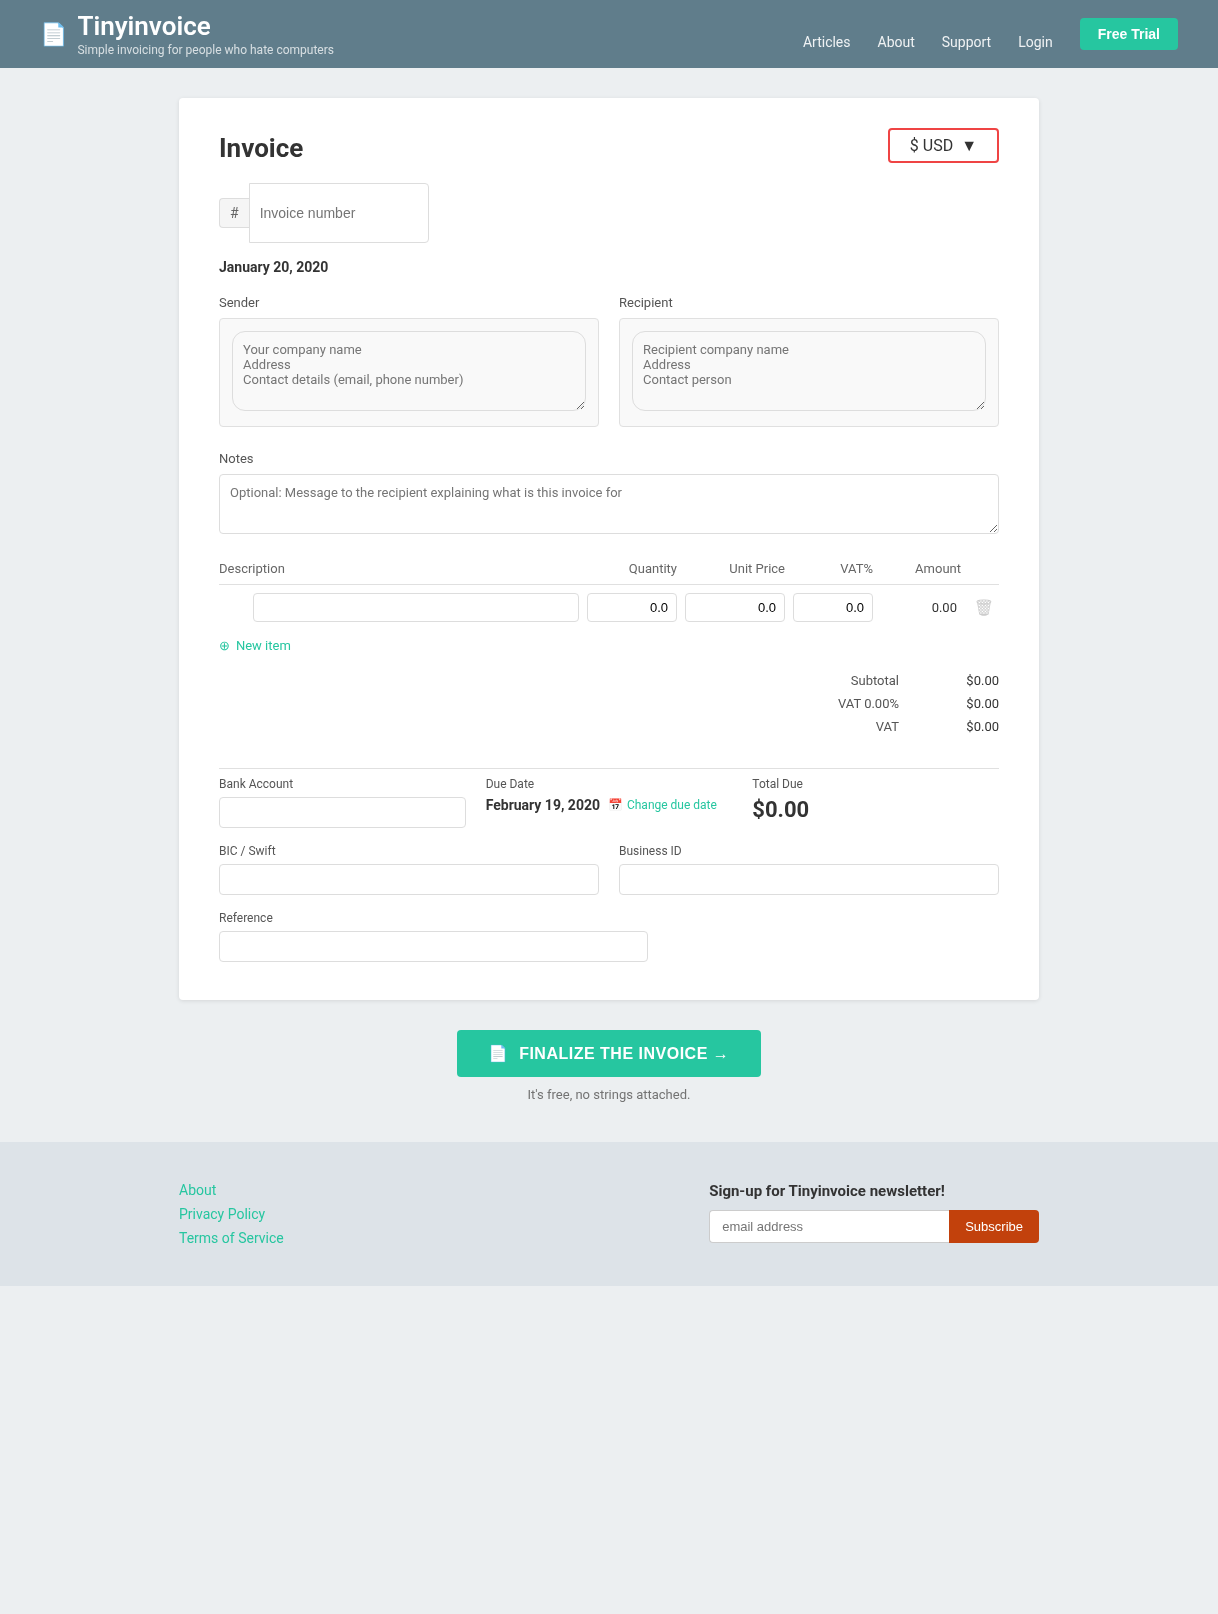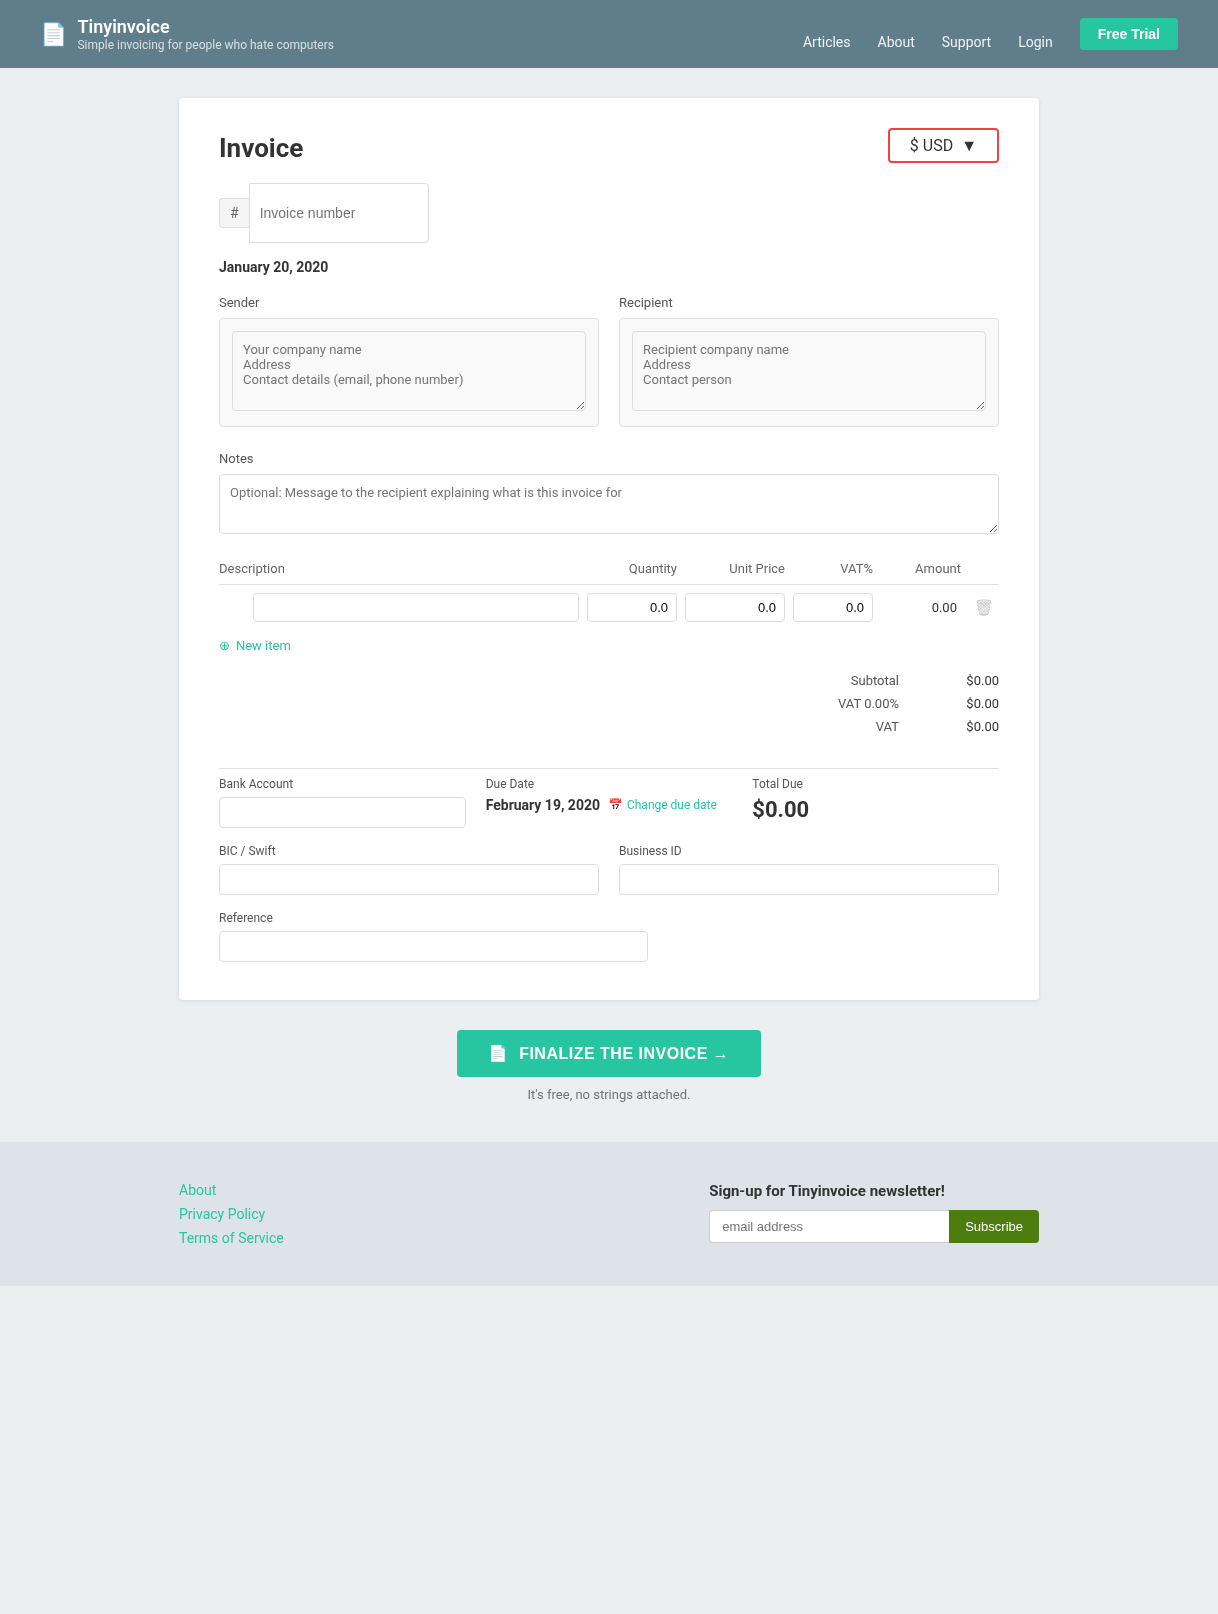--- a/index.html
+++ b/index.html
@@ -3,21 +3,21 @@
   <meta charset="utf-8">
   <style>
     * { box-sizing: border-box; margin: 0; padding: 0; }
     body { font-family: -apple-system, BlinkMacSystemFont, 'Segoe UI', Roboto, sans-serif; background: #eceff1; font-size: 14px; color: #333; }
 
     
     .header { background: #607d8b; padding: 0 40px; display: flex; align-items: center; justify-content: space-between; height: 68px; }
     .header-brand { display: flex; align-items: center; gap: 10px; }
     .header-logo-icon { color: white; font-size: 22px; }
     .header-brand-text { display: flex; flex-direction: column; }
-    .header-title { color: white; font-size: 18px; font-weight: 600; line-height: 1.2; }
+    .header-title { color: white; font-size: 26px; font-weight: 600; line-height: 1.2; }
     .header-subtitle { color: rgba(255,255,255,0.75); font-size: 12px; text-align: center; }
     .header-nav { display: flex; align-items: flex-end; gap: 27px; }
     .header-nav-link { color: rgba(255,255,255,0.9); text-decoration: none; font-size: 14px; cursor: pointer; }
     .btn-free-trial { background: #26c6a0; color: white; border: none; padding: 8px 18px; border-radius: 4px; font-size: 14px; font-weight: 600; cursor: pointer; }
 
     
     .main-container { max-width: 900px; margin: 30px auto; padding: 0 20px; }
 
     
     .invoice-card { background: white; border-radius: 4px; padding: 30px 40px; box-shadow: 0 1px 4px rgba(0,0,0,0.1); }
@@ -30,21 +30,21 @@
     .invoice-hash { background: #f5f5f5; border: 1px solid #ddd; border-right: none; padding: 6px 10px; border-radius: 4px 0 0 4px; color: #666; font-size: 14px; }
     .invoice-number-input { border: 1px solid #ddd; padding: 21px 10px; border-radius: 0 4px 4px 0; font-size: 14px; color: #aaa; width: 180px; outline: none; }
 
     .invoice-date { font-weight: 700; font-size: 14px; margin-bottom: 20px; color: #333; }
 
     
     .sender-recipient-row { display: flex; gap: 20px; margin-bottom: 24px; }
     .sender-recipient-col { flex: 1; }
     .field-label { font-size: 13px; color: #555; margin-bottom: 8px; }
     .address-box { background: #f9f9f9; border: 1px solid #e0e0e0; border-radius: 4px; padding: 12px; min-height: 100px; }
-    .address-textarea { width: 100%; background: transparent; border: 1px solid #ddd; border-radius: 4px; padding: 10px; font-size: 13px; color: #aaa; resize: both; min-height: 80px; outline: none; font-family: inherit; }
+    .address-textarea { width: 100%; background: transparent; border: 1px solid #ddd; border-radius: 13px; padding: 10px; font-size: 13px; color: #aaa; resize: both; min-height: 80px; outline: none; font-family: inherit; }
 
     
     .notes-section { margin-bottom: 24px; }
     .notes-textarea { width: 100%; border: 1px solid #ddd; border-radius: 4px; padding: 10px; font-size: 13px; color: #aaa; resize: vertical; min-height: 60px; outline: none; font-family: inherit; }
 
     
     .items-table { width: 100%; margin-bottom: 16px; }
     .items-header { display: grid; grid-template-columns: 1fr 90px 100px 80px 80px 30px; gap: 8px; padding-bottom: 8px; border-bottom: 1px solid #e0e0e0; margin-bottom: 8px; }
     .items-header-cell { font-size: 13px; color: #666; font-weight: 400; }
     .items-header-cell.right { text-align: right; }
@@ -82,21 +82,21 @@
 
     
     .footer { background: #dde3e8; padding: 40px; margin-top: 0; }
     .footer-inner { max-width: 860px; margin: 0 auto; display: flex; justify-content: space-between; align-items: flex-start; }
     .footer-links { display: flex; flex-direction: column; gap: 8px; }
     .footer-link { color: #26c6a0; text-decoration: none; font-size: 14px; cursor: pointer; }
     .footer-newsletter { display: flex; flex-direction: column; gap: 10px; }
     .footer-newsletter-title { font-weight: 700; font-size: 15px; color: #333; }
     .newsletter-input-row { display: flex; gap: 0; }
     .newsletter-email-input { border: 1px solid #ccc; border-right: none; padding: 8px 12px; border-radius: 4px 0 0 4px; font-size: 13px; outline: none; width: 240px; color: #aaa; }
-    .newsletter-subscribe-btn { background: #4d7c0f; color: white; border: none; padding: 8px 16px; border-radius: 0 4px 4px 0; font-size: 13px; cursor: pointer; }
+    .newsletter-subscribe-btn { background: #c2410c; color: white; border: none; padding: 8px 16px; border-radius: 0 4px 4px 0; font-size: 13px; cursor: pointer; }
 
     .divider { border: none; border-bottom: 1px solid #e0e0e0; margin: 8px 0; }
   </style>
 </head>
 <body>
 
 <header class="header">
   <div class="header-brand">
     <span class="header-logo-icon">📄</span>
     <div class="header-brand-text">

